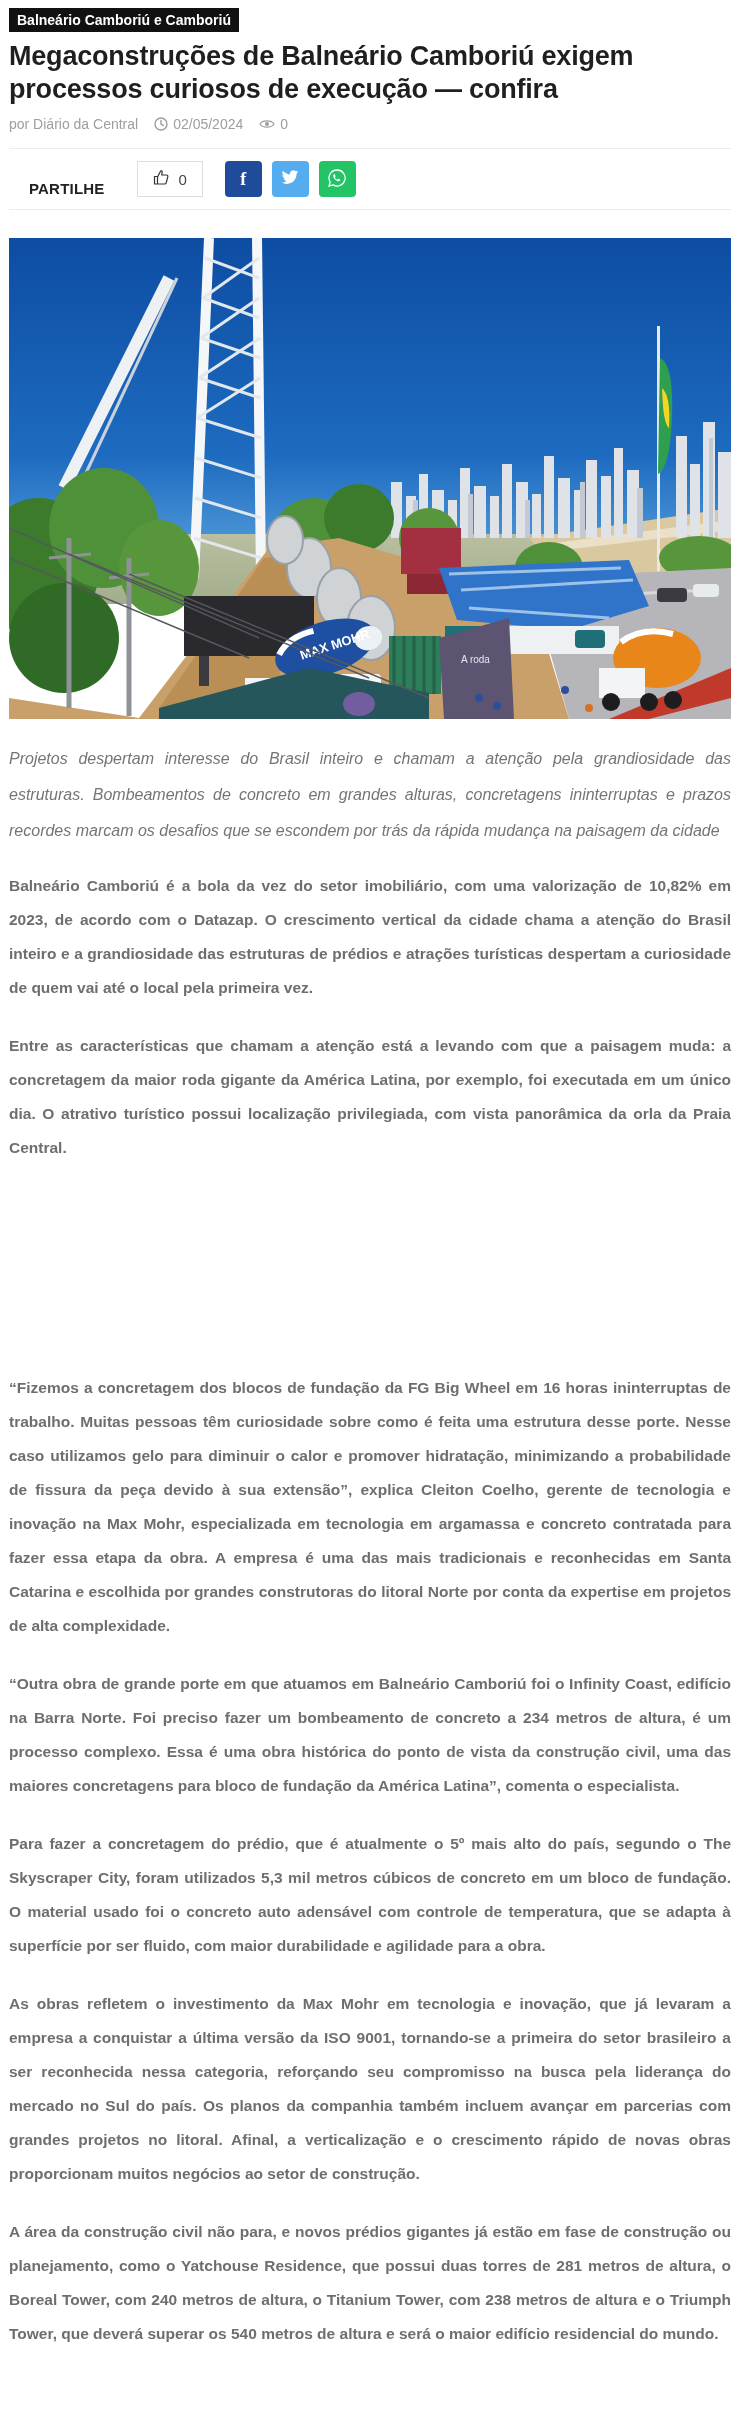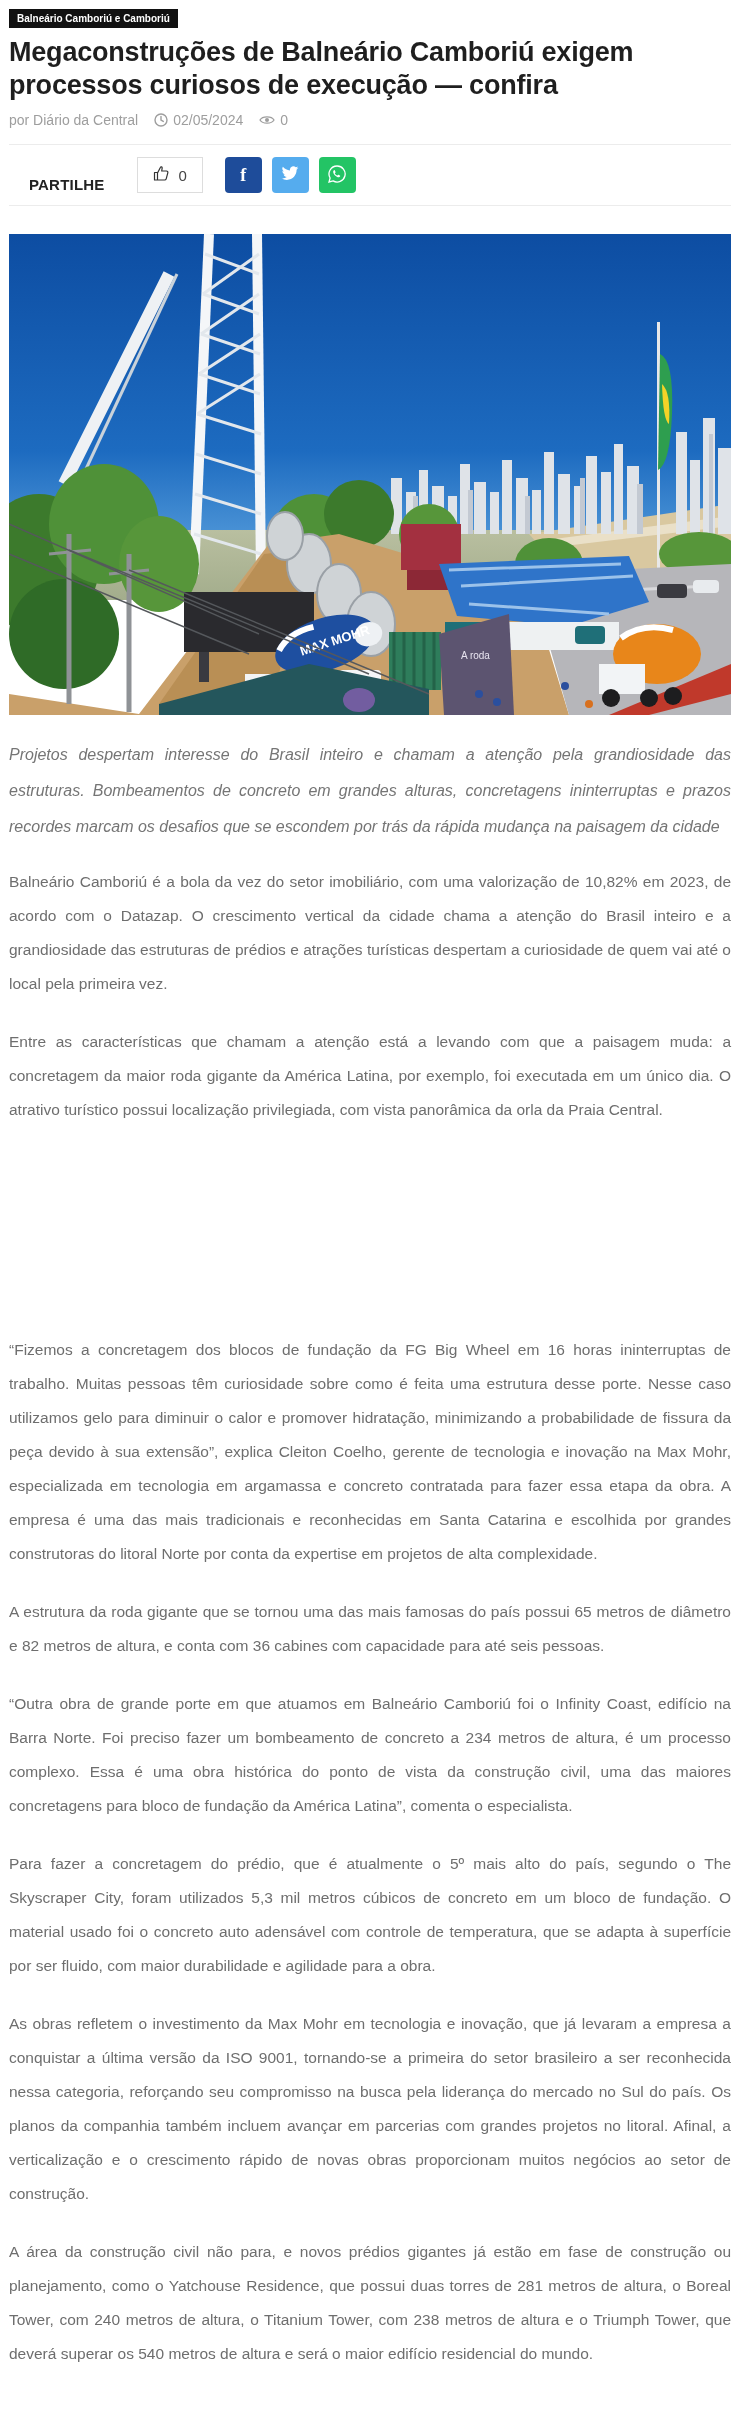--- a/index.html
+++ b/index.html
@@ -9,21 +9,21 @@
     font-family: "Liberation Sans", sans-serif;
     color: #6e6e6e;
   }
   .page { padding: 8px 9px 30px 9px; }
 
   
   .cat-tag {
     display: inline-block;
     background: #111111;
     color: #ffffff;
-    font-size: 10px;
+    font-size: 14px;
     font-weight: bold;
     padding: 4px 8px;
     margin-bottom: 8px;
   }
   h1.title {
     color: #1f1f1f;
     font-size: 27px;
     line-height: 33px;
     font-weight: 700;
     letter-spacing: -0.2px;
@@ -93,20 +93,21 @@
     line-height: 36px;
     text-align: justify;
     margin-bottom: 20px;
   }
   .article p.body-p {
     color: #6e6e6e;
     font-size: 15.5px;
     line-height: 34px;
     text-align: justify;
     margin-bottom: 24px;
+    font-weight: bold;
   }
   .ad-spacer { height: 182px; }
 </style>
 </head>
 <body>
 
 <div class="page">
 
   
   <span class="cat-tag">Balneário Camboriú e Camboriú</span>
@@ -341,21 +342,20 @@
   
   <div class="article">
     <p class="caption">Projetos despertam interesse do Brasil inteiro e chamam a atenção pela grandiosidade das estruturas. Bombeamentos de concreto em grandes alturas, concretagens ininterruptas e prazos recordes marcam os desafios que se escondem por trás da rápida mudança na paisagem da cidade</p>
 
     <p class="body-p">Balneário Camboriú é a bola da vez do setor imobiliário, com uma valorização de 10,82% em 2023, de acordo com o Datazap. O crescimento vertical da cidade chama a atenção do Brasil inteiro e a grandiosidade das estruturas de prédios e atrações turísticas despertam a curiosidade de quem vai até o local pela primeira vez.</p>
     <p class="body-p">Entre as características que chamam a atenção está a levando com que a paisagem muda: a concretagem da maior roda gigante da América Latina, por exemplo, foi executada em um único dia. O atrativo turístico possui localização privilegiada, com vista panorâmica da orla da Praia Central.</p>
 
     <div class="ad-spacer"></div>
 
     <p class="body-p">“Fizemos a concretagem dos blocos de fundação da FG Big Wheel em 16 horas ininterruptas de trabalho. Muitas pessoas têm curiosidade sobre como é feita uma estrutura desse porte. Nesse caso utilizamos gelo para diminuir o calor e promover hidratação, minimizando a probabilidade de fissura da peça devido à sua extensão”, explica Cleiton Coelho, gerente de tecnologia e inovação na Max Mohr, especializada em tecnologia em argamassa e concreto contratada para fazer essa etapa da obra. A empresa é uma das mais tradicionais e reconhecidas em Santa Catarina e escolhida por grandes construtoras do litoral Norte por conta da expertise em projetos de alta complexidade.</p>
-    <p class="body-p">A estrutura da roda gigante que se tornou uma das mais famosas do país possui 65 metros de diâmetro e 82 metros de altura, e conta com 36 cabines com capacidade para até seis pessoas.</p>
     <p class="body-p">“Outra obra de grande porte em que atuamos em Balneário Camboriú foi o Infinity Coast, edifício na Barra Norte. Foi preciso fazer um bombeamento de concreto a 234 metros de altura, é um processo complexo. Essa é uma obra histórica do ponto de vista da construção civil, uma das maiores concretagens para bloco de fundação da América Latina”, comenta o especialista.</p>
     <p class="body-p">Para fazer a concretagem do prédio, que é atualmente o 5º mais alto do país, segundo o The Skyscraper City, foram utilizados 5,3 mil metros cúbicos de concreto em um bloco de fundação. O material usado foi o concreto auto adensável com controle de temperatura, que se adapta à superfície por ser fluido, com maior durabilidade e agilidade para a obra.</p>
     <p class="body-p">As obras refletem o investimento da Max Mohr em tecnologia e inovação, que já levaram a empresa a conquistar a última versão da ISO 9001, tornando-se a primeira do setor brasileiro a ser reconhecida nessa categoria, reforçando seu compromisso na busca pela liderança do mercado no Sul do país. Os planos da companhia também incluem avançar em parcerias com grandes projetos no litoral. Afinal, a verticalização e o crescimento rápido de novas obras proporcionam muitos negócios ao setor de construção.</p>
     <p class="body-p">A área da construção civil não para, e novos prédios gigantes já estão em fase de construção ou planejamento, como o Yatchouse Residence, que possui duas torres de 281 metros de altura, o Boreal Tower, com 240 metros de altura, o Titanium Tower, com 238 metros de altura e o Triumph Tower, que deverá superar os 540 metros de altura e será o maior edifício residencial do mundo.</p>
 
   </div>
 
 </div>
 
 </body></html>

